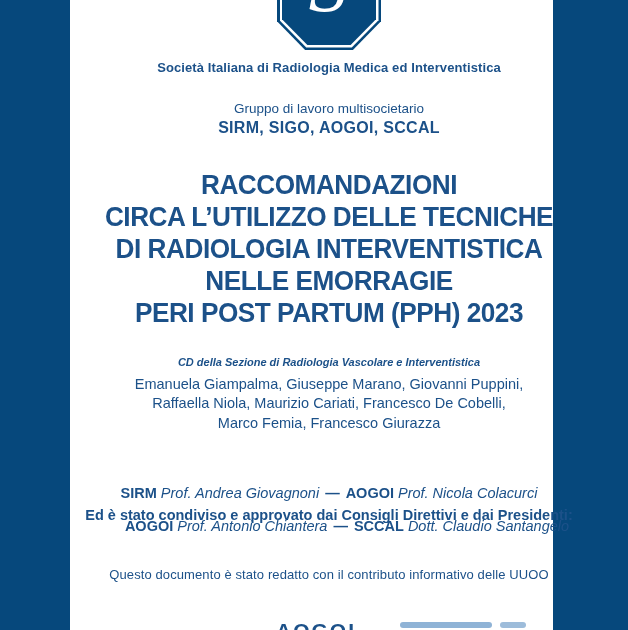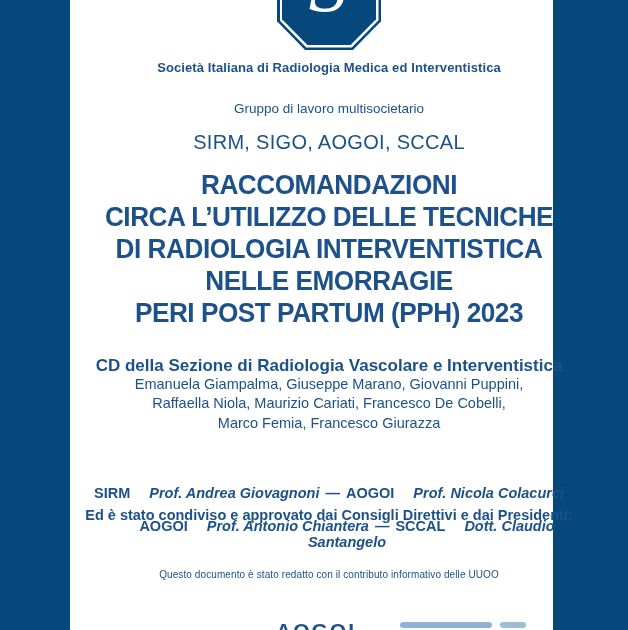--- a/index.html
+++ b/index.html
@@ -26,38 +26,38 @@
   .badge-core{position:absolute;inset:2.5px;background:#06487c;color:#fff;
     font-family:"DejaVu Serif", serif;}
   .badge-core span{position:absolute;line-height:1;}
   .m-r{left:9px;top:10px;font-size:36px;}
   .m-m{right:6px;top:10px;font-size:36px;}
   .m-s{left:50%;transform:translateX(-50%);top:0px;font-size:62px;font-style:italic;}
 
   
   .org{top:60px;font-size:13px;font-weight:bold;letter-spacing:0.1px;}
   .wg-label{top:101px;font-size:13.5px;}
-  .wg-soc{top:131px;font-size:20px;font-weight:normal;letter-spacing:0.3px;}
+  .wg-soc{top:119px;font-size:16px;font-weight:bold;letter-spacing:0.3px;}
 
   .title{top:161px;font-size:27px;font-weight:bold;line-height:32px;
     letter-spacing:-0.5px;margin:8px;}
   .title div{transform:scaleX(0.97);transform-origin:center;}
 
-  .cd-head{top:356px;font-size:17px;font-weight:bold;}
+  .cd-head{top:356px;font-size:11px;font-weight:bold;font-style:italic;}
   .members{top:375px;font-size:14.5px;line-height:19.3px;}
 
   .appr-head{top:462px;font-size:14.5px;font-weight:bold;margin-top:45px;}
   .appr-row{font-size:14.5px;}
   .appr-row-1{top:485px;}
   .appr-row-2{top:518px;padding-left:36px;}
   .soc{font-weight:bold;}
-  .person{font-style:italic;margin-left:19px;font-weight:bold;}
+  .person{font-style:italic;margin-left:4px;}
   .sep{margin:0 6px;font-weight:bold;}
 
-  .footer{top:567px;font-size:10px;line-height:15px;letter-spacing:0.1px;}
+  .footer{top:567px;font-size:13px;line-height:15px;letter-spacing:0.1px;}
 
   
   .bottom-strip{position:absolute;left:0;right:0;top:616px;height:14px;overflow:hidden;}
   .frag-aogoi{position:absolute;left:206px;top:3px;font-size:21px;font-weight:bold;
     letter-spacing:2px;color:#1c5189;}
   .frag-light-1{position:absolute;left:330px;top:6px;width:92px;height:6px;
     border-radius:3px;background:#8fb3d6;}
   .frag-light-2{position:absolute;left:430px;top:6px;width:26px;height:6px;
     border-radius:3px;background:#9dbcda;}
 </style>

